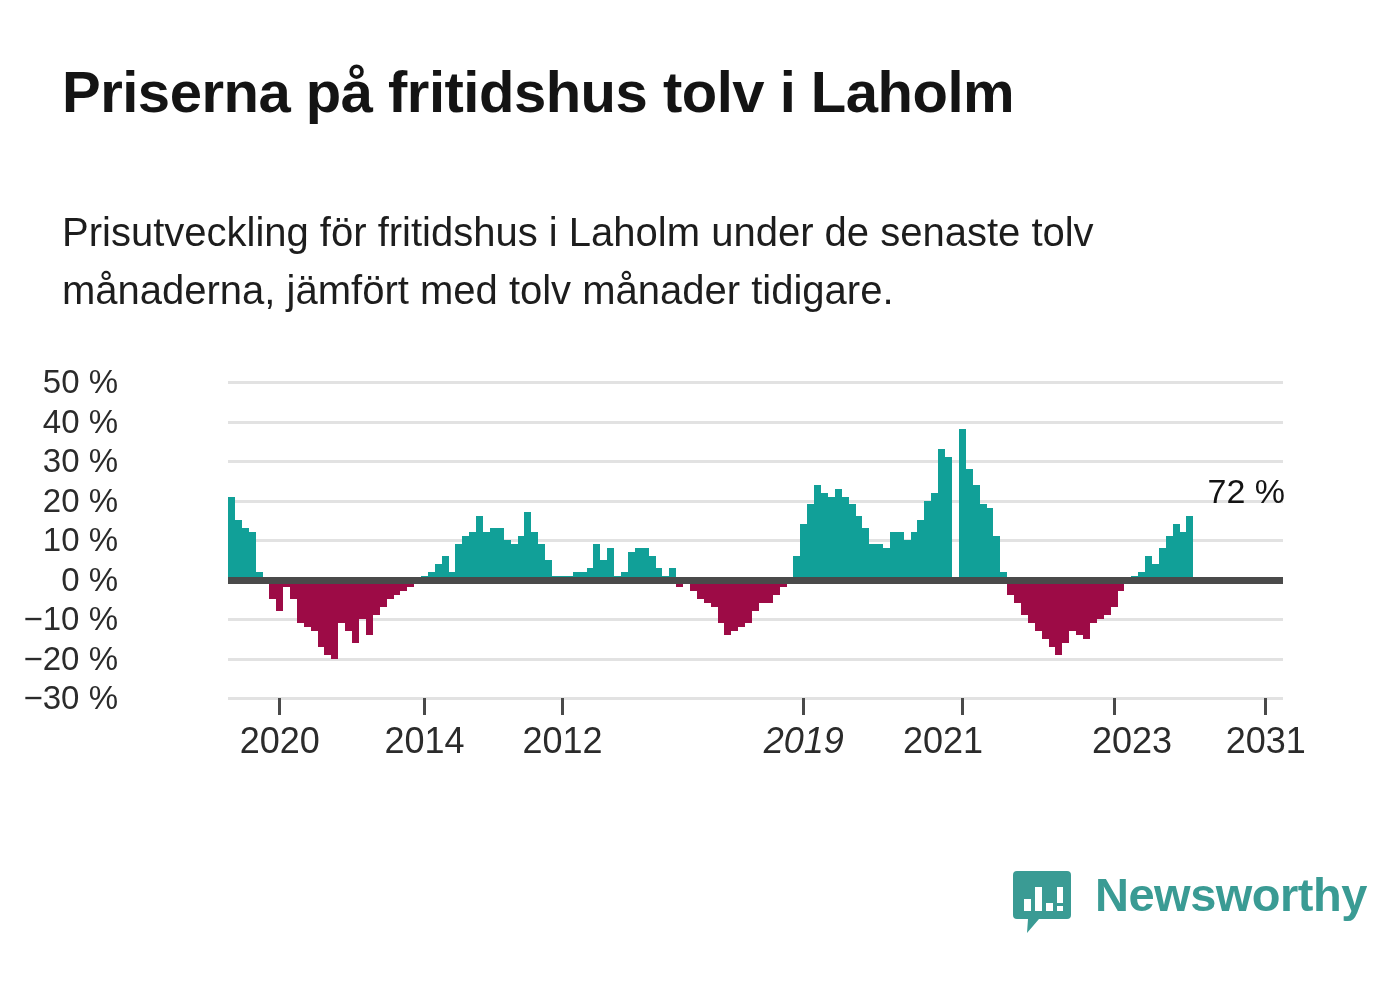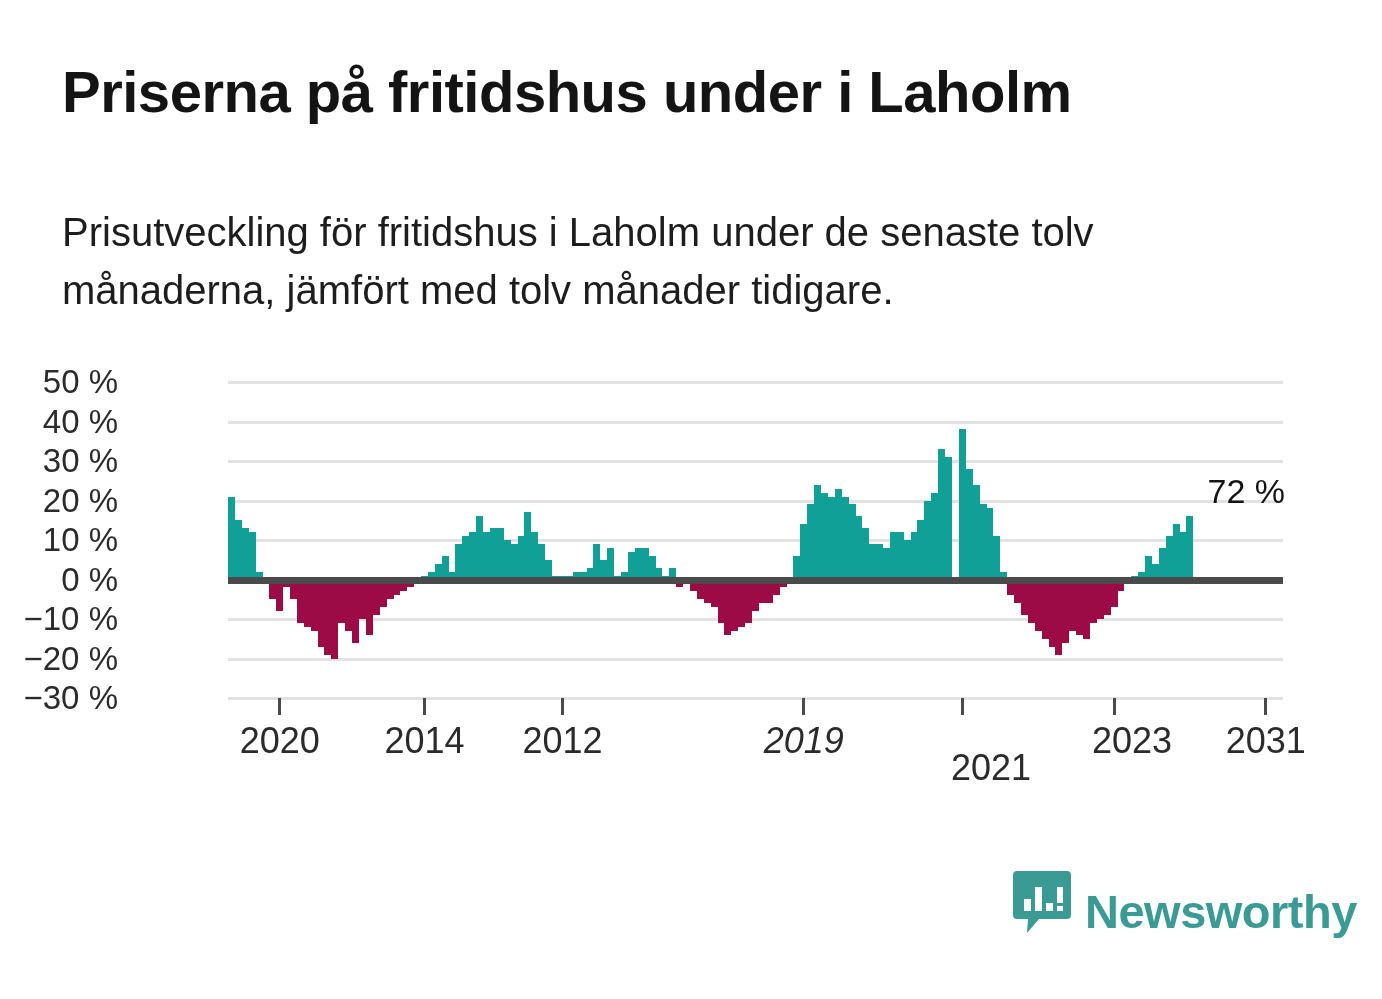--- a/index.html
+++ b/index.html
@@ -122,36 +122,36 @@
     text-align: right;
     width: 100px;
   }
 
   
   #logo {
     position: absolute;
     left: 1013px;
     top: 871px;
     display: flex;
-    align-items: flex-end;
-    gap: 14px;
+    align-items: flex-start;
+    gap: 24px;
   }
   #logo-mark { width: 58px; height: 64px; display: block; }
   #logo-text {
     font-size: 47px;
     font-weight: bold;
     color: #3a9b94;
     letter-spacing: -0.5px;
     line-height: 1;
   }
 </style>
 </head>
 <body>
 
-<div id="page-title">Priserna på fritidshus under i Laholm</div>
+<div id="page-title">Priserna på fritidshus tolv i Laholm</div>
 
 <div id="page-subtitle">Prisutveckling för fritidshus i Laholm under de senaste tolv månaderna, jämfört med tolv månader tidigare.</div>
 
 <div id="chart">
 
   <div class="plot-area">
     <div id="gridlines">
         <div class="gridline" style="top: -1px;"></div>
         <div class="gridline" style="top: 38.5px;"></div>
         <div class="gridline" style="top: 78px;"></div>
@@ -321,21 +321,21 @@
         <div class="xtick" style="left: 574.268px;"></div>
         <div class="xtick" style="left: 732.863px;"></div>
         <div class="xtick" style="left: 884.562px;"></div>
         <div class="xtick" style="left: 1036.26px;"></div>
       </div>
     <div id="xtick-labels">
         <div class="xtick-label" style="left: 51.7157px;">2020</div>
         <div class="xtick-label" style="left: 196.52px;">2014</div>
         <div class="xtick-label" style="left: 334.428px;">2012</div>
         <div class="xtick-label" style="left: 575.768px; font-style: italic;">2019</div>
-        <div class="xtick-label" style="left: 763px; margin-top: 27px;">2021</div>
+        <div class="xtick-label" style="left: 715px;">2021</div>
         <div class="xtick-label" style="left: 904px;">2023</div>
         <div class="xtick-label" style="left: 1037.76px;">2031</div>
       </div>
   </div>
 
   <div id="value-annotation">72 %</div>
 </div>
 
 <div id="logo">
   <span>

